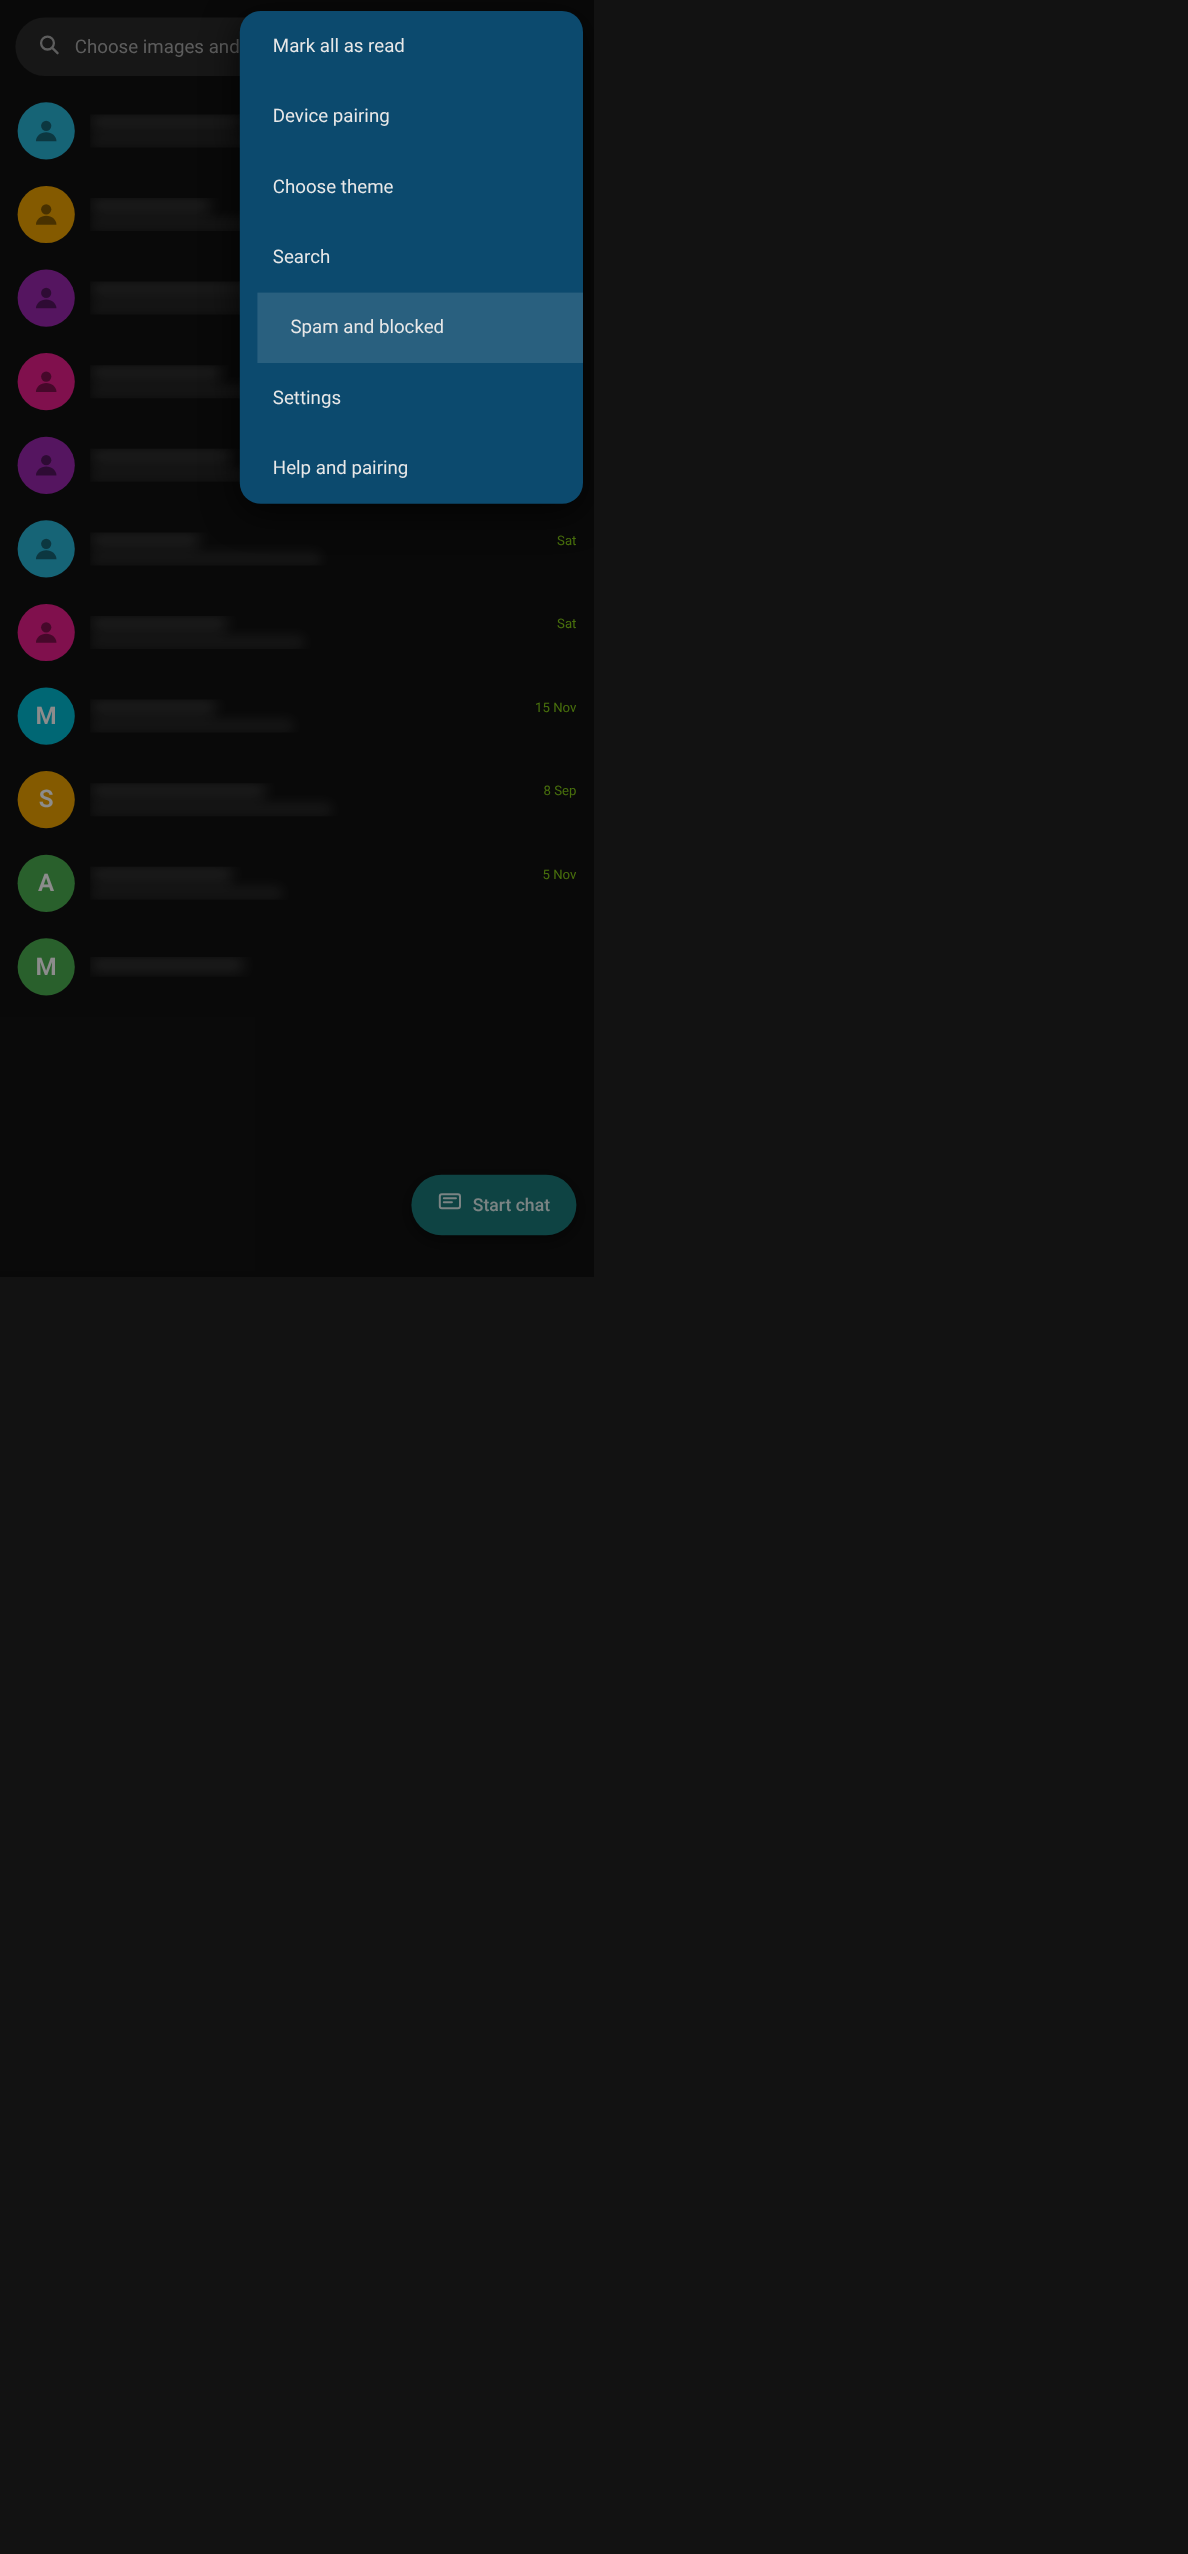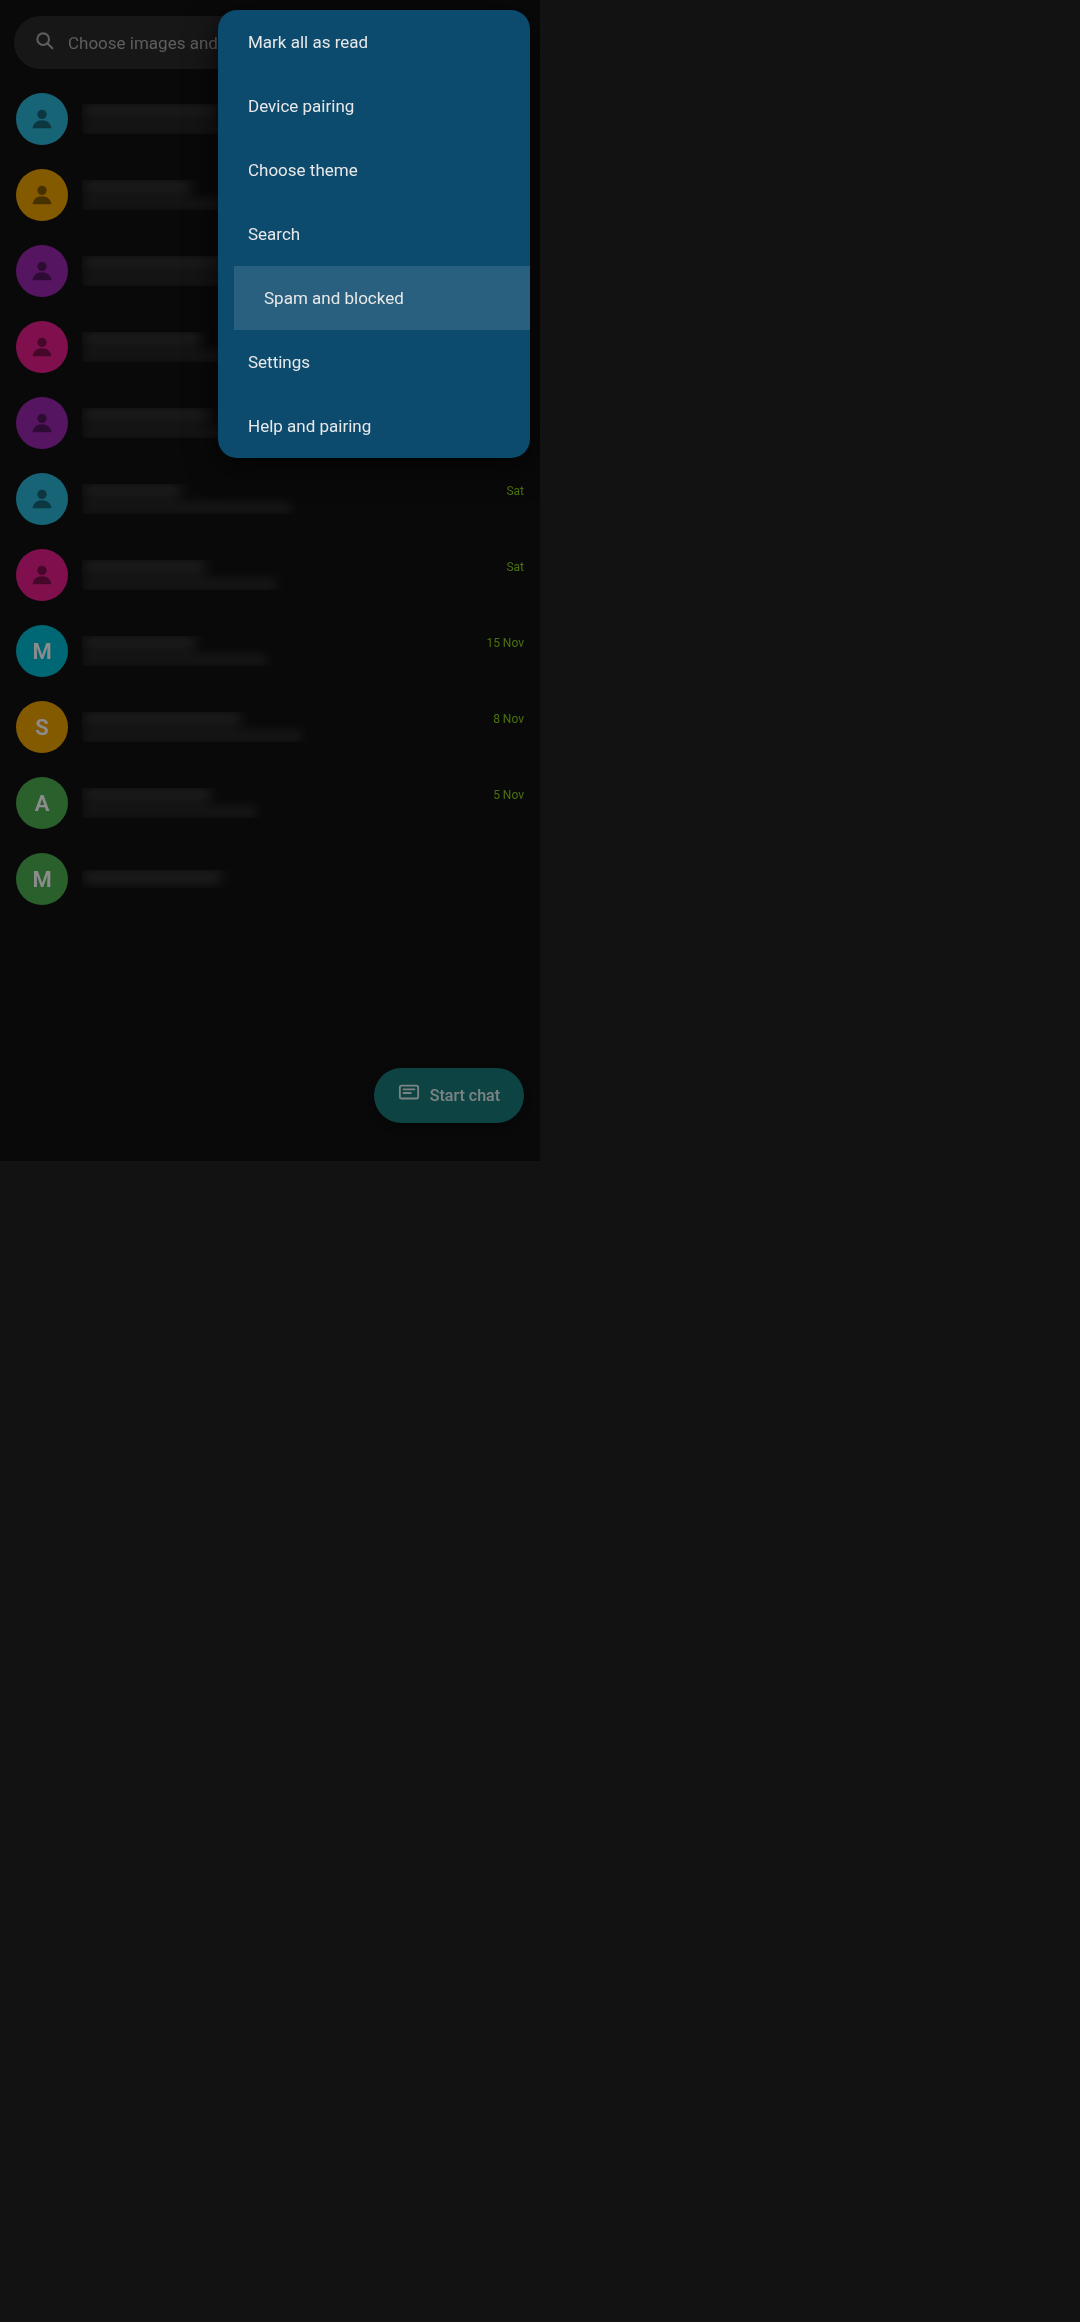--- a/index.html
+++ b/index.html
@@ -286,21 +286,21 @@
           <span class="chat-time">15 Nov</span>
         </div>
         <div class="chat-preview-blur" style="width: 185px;"></div>
       </div>
     </div>
     <div class="chat-item">
       <div class="avatar" style="background-color: rgb(240, 165, 0); color: rgb(255, 255, 255); font-size: 22px; font-weight: 600;">S</div>
       <div class="chat-content">
         <div class="chat-name-row">
           <div class="chat-name-blur" style="width: 160px;"></div>
-          <span class="chat-time">8 Nov</span>
+          <span class="chat-time">8 Sep</span>
         </div>
         <div class="chat-preview-blur" style="width: 220px;"></div>
       </div>
     </div>
     <div class="chat-item">
       <div class="avatar" style="background-color: rgb(76, 175, 80); color: rgb(255, 255, 255); font-size: 22px; font-weight: 600;">A</div>
       <div class="chat-content">
         <div class="chat-name-row">
           <div class="chat-name-blur" style="width: 130px;"></div>
           <span class="chat-time">5 Nov</span>

